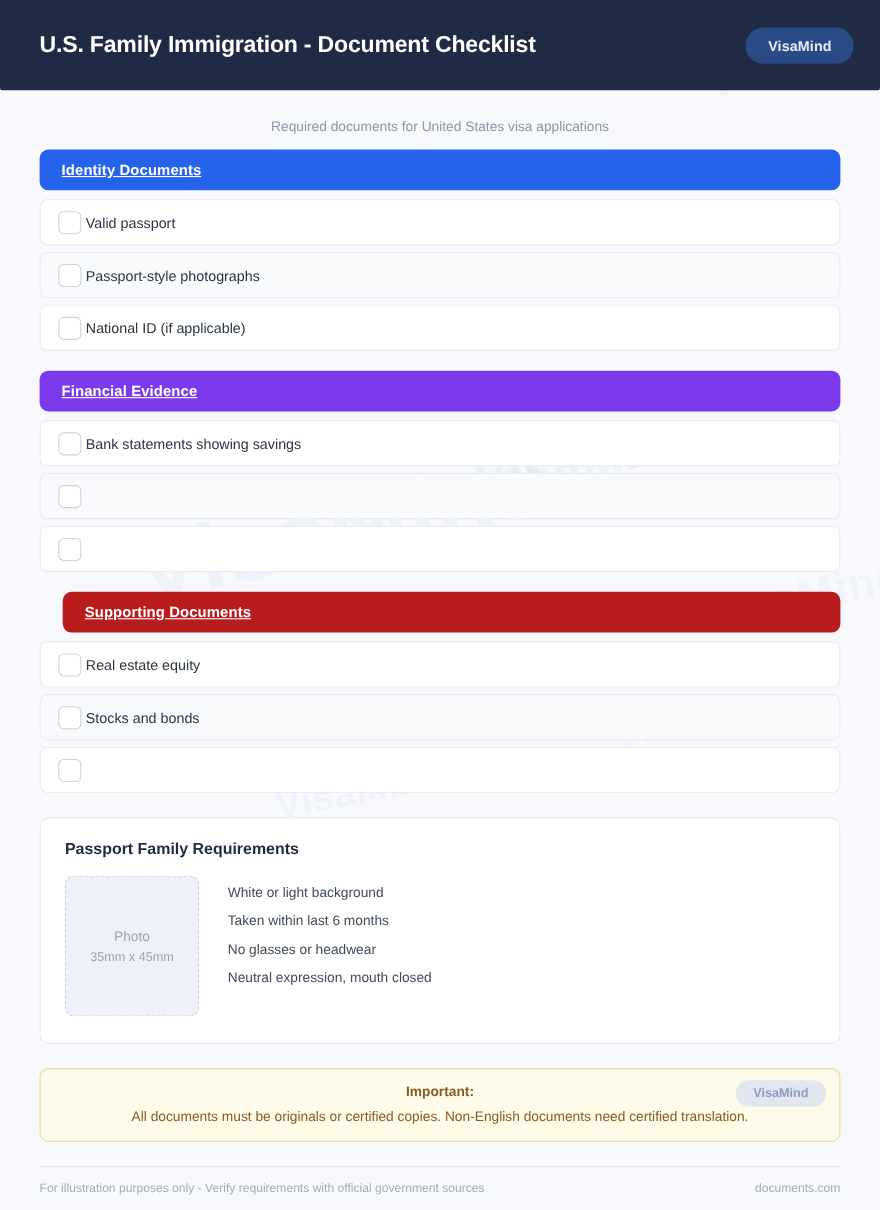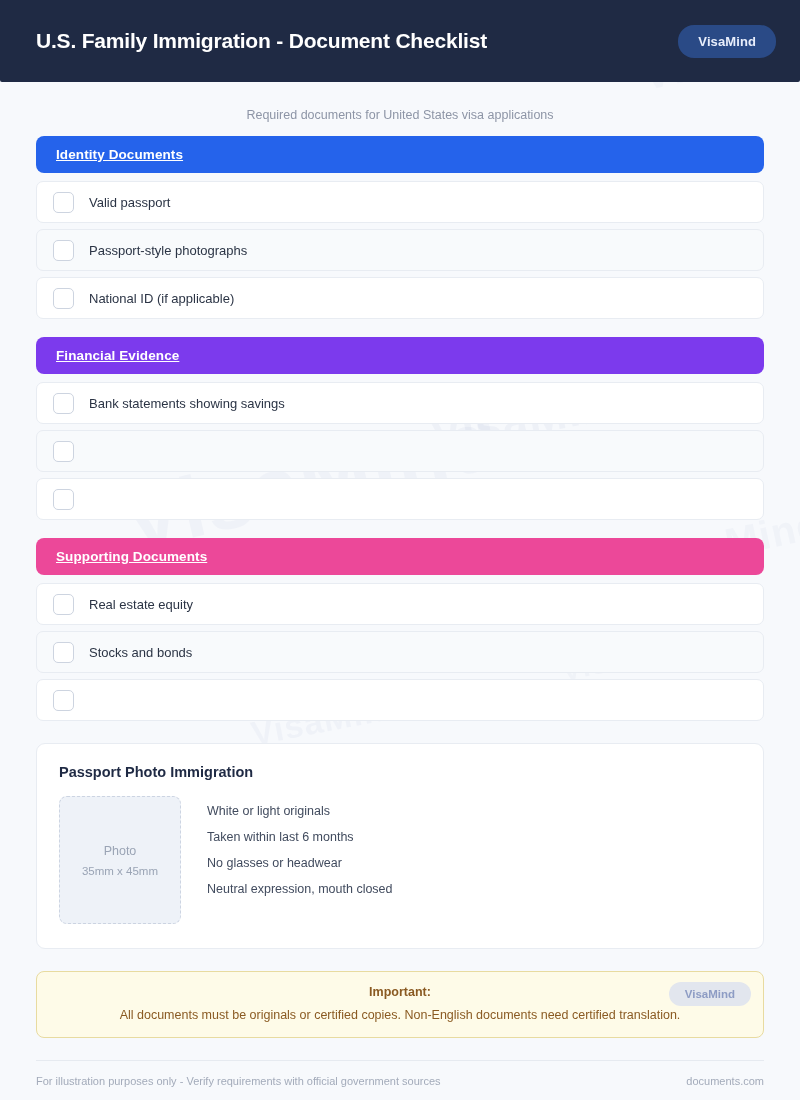--- a/index.html
+++ b/index.html
@@ -117,21 +117,21 @@
   .checkbox {
     width: 21px;
     height: 21px;
     border: 1.6px solid #cdd4e0;
     border-radius: 5px;
     background: #ffffff;
     flex: none;
   }
 
   .row-label {
-    margin-left: 15px;
+    margin-left: 4px;
     font-size: 13px;
     color: #2b3445;
   }
 
   
   .photo-card {
     background: #ffffff;
     border: 1px solid #e8ecf2;
     border-radius: 9px;
     padding: 20px 22px 24px 22px;
@@ -260,45 +260,45 @@
           <div class="row alt">
             <div class="checkbox"></div>
             <div class="row-label"></div>
           </div>
           <div class="row">
             <div class="checkbox"></div>
             <div class="row-label"></div>
           </div>
         </div>
         <div class="section">
-          <div class="section-header" style="background: #ec4899;">Supporting Documents</div>
+          <div class="section-header" style="background: #b91c1c; margin-left: 21px;">Supporting Documents</div>
           <div class="row">
             <div class="checkbox"></div>
             <div class="row-label">Real estate equity</div>
           </div>
           <div class="row alt">
             <div class="checkbox"></div>
             <div class="row-label">Stocks and bonds</div>
           </div>
           <div class="row">
             <div class="checkbox"></div>
             <div class="row-label"></div>
           </div>
         </div>
       </div>
 
     <div class="photo-card">
-      <div class="photo-card-title">Passport Photo Immigration</div>
+      <div class="photo-card-title">Passport Family Requirements</div>
       <div class="photo-card-body">
         <div class="photo-box">
           <div class="photo-box-label">Photo</div>
           <div class="photo-box-dims">35mm x 45mm</div>
         </div>
         <div class="req-list" id="req-root">
-            <div class="req-item">White or light originals</div>
+            <div class="req-item">White or light background</div>
             <div class="req-item">Taken within last 6 months</div>
             <div class="req-item">No glasses or headwear</div>
             <div class="req-item">Neutral expression, mouth closed</div>
           </div>
       </div>
     </div>
 
     <div class="notice">
       <div class="notice-title">Important:</div>
       <div class="notice-text">All documents must be originals or certified copies. Non-English documents need certified translation.</div>

